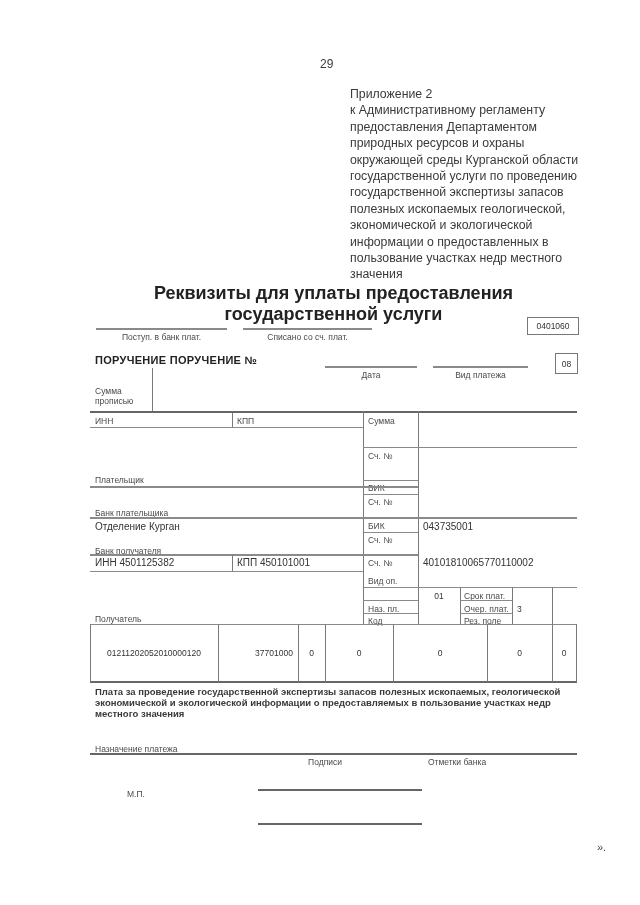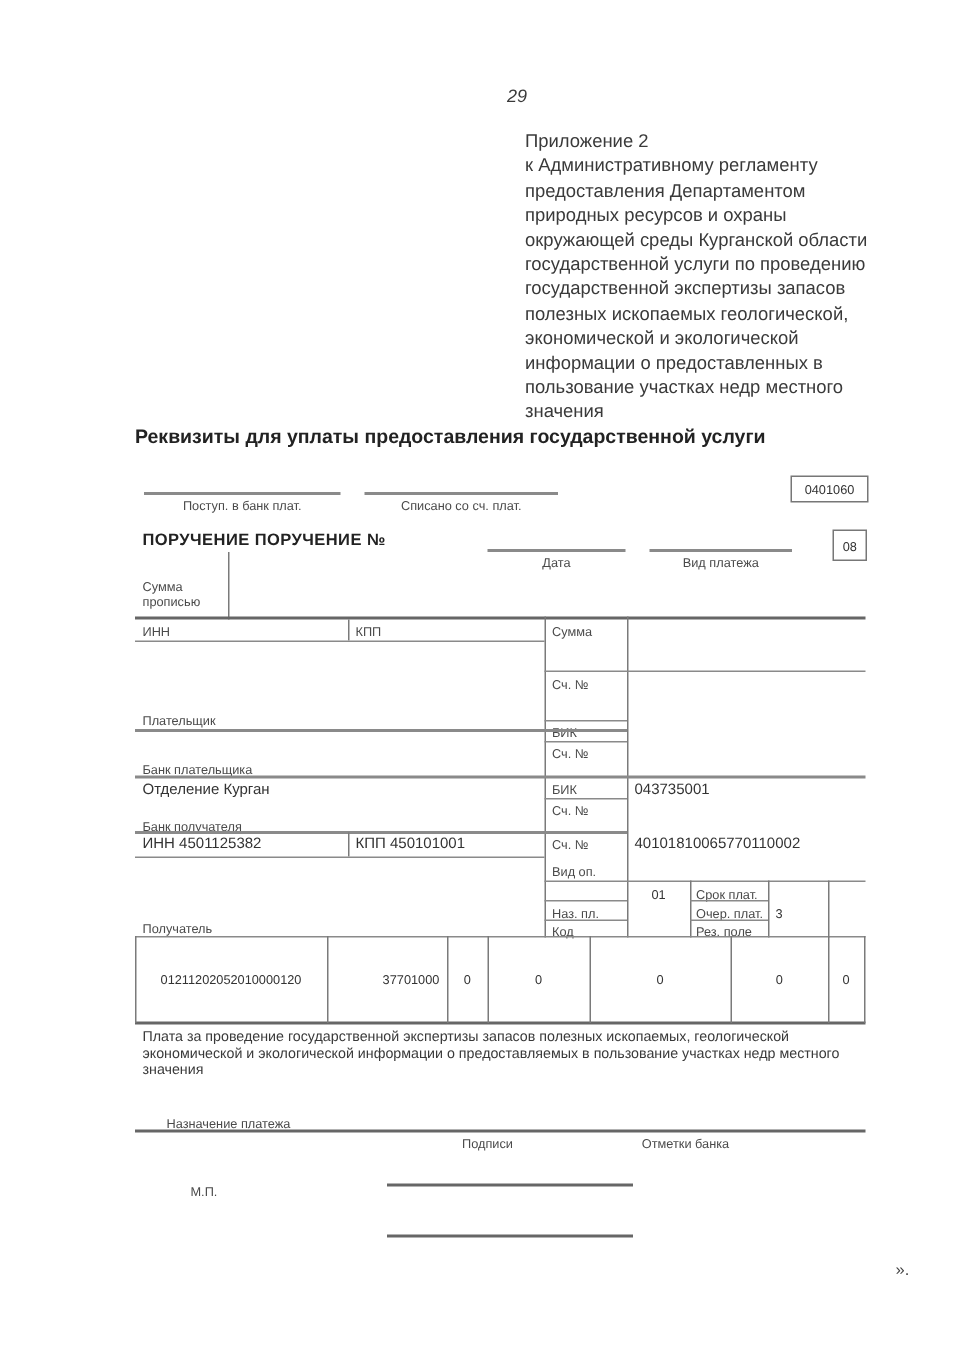--- a/index.html
+++ b/index.html
@@ -2,40 +2,40 @@
 <html><head>
 <meta charset="utf-8">
 <style>
   html,body{margin:0;padding:0;background:#ffffff;}
   .page{position:relative;width:640px;height:905px;background:#ffffff;overflow:hidden;
         font-family:"Liberation Sans",sans-serif;color:#333;}
   .abs{position:absolute;}
   .pre{white-space:pre-line;}
   .pagenum{font-size:12px;color:#3a3a3a;}
   .appendix{font-size:12.3px;line-height:16.4px;color:#3a3a3a;}
-  .title{font-weight:bold;font-size:13px;text-align:left;color:#222;}
+  .title{font-weight:bold;font-size:18px;text-align:center;color:#222;}
   .lbl{font-size:8.5px;color:#4a4a4a;}
   .lbl-c{font-size:8.5px;color:#4a4a4a;text-align:center;}
   .val{font-size:10px;color:#333;}
   .val-s{font-size:8.5px;color:#333;}
   .val-c{text-align:center;}
   .ordertitle{font-weight:bold;font-size:11px;color:#222;letter-spacing:.3px;}
   .para{font-size:9.5px;line-height:11px;color:#3a3a3a;}
   .hl{position:absolute;background:#8a8a8a;}
   .hl2{position:absolute;background:#666;}
   .vl{position:absolute;background:#7a7a7a;}
   .box{position:absolute;border:1px solid #777;display:flex;align-items:center;justify-content:center;}
   .closing{font-size:11px;color:#444;}
 </style>
 </head>
 <body>
 
 <div class="page">
 
-  <div class="abs pagenum" style="left:338px;top:57px;font-style:italic;">29</div>
+  <div class="abs pagenum" style="left:320px;top:57px;">29</div>
 
   <div class="abs appendix pre" style="left:350px;top:86px;width:262px;">Приложение 2
 к Административному регламенту
 предоставления Департаментом
 природных ресурсов и охраны
 окружающей среды Курганской области
 государственной услуги по проведению
 государственной экспертизы запасов
 полезных ископаемых геологической,
 экономической и экологической
@@ -136,23 +136,23 @@
   <div class="vl" style="left:552px;top:624px;width:1px;height:58px;"></div>
   <div class="vl" style="left:576px;top:624px;width:1px;height:58px;"></div>
   <div class="abs val-s val-c" style="left:90px;top:648px;width:128px;">01211202052010000120</div>
   <div class="abs val-s val-c" style="left:218px;top:648px;width:80px;padding-left:16px;">37701000</div>
   <div class="abs val-s val-c" style="left:298px;top:648px;width:27px;">0</div>
   <div class="abs val-s val-c" style="left:325px;top:648px;width:68px;">0</div>
   <div class="abs val-s val-c" style="left:393px;top:648px;width:94px;">0</div>
   <div class="abs val-s val-c" style="left:487px;top:648px;width:65px;">0</div>
   <div class="abs val-s val-c" style="left:552px;top:648px;width:24px;">0</div>
 
-  <div class="abs para" style="left:95px;top:686px;width:480px;">Плата за проведение государственной экспертизы запасов полезных ископаемых, геологической экономической и экологической информации о предоставляемых в пользование участках недр местного значения</div>
+  <div class="abs para" style="left:95px;top:686px;width:480px;font-weight:bold;">Плата за проведение государственной экспертизы запасов полезных ископаемых, геологической экономической и экологической информации о предоставляемых в пользование участках недр местного значения</div>
 
-  <div class="abs lbl" style="left:95px;top:744px;margin-left:16px;">Назначение платежа</div>
+  <div class="abs lbl" style="left:95px;top:744px;">Назначение платежа</div>
   <div class="hl2" style="left:90px;top:753px;width:487px;height:2px;"></div>
   <div class="abs lbl-c" style="left:280px;top:757px;width:90px;">Подписи</div>
   <div class="abs lbl-c" style="left:412px;top:757px;width:90px;">Отметки банка</div>
 
   <div class="abs lbl" style="left:127px;top:789px;">М.П.</div>
   <div class="hl2" style="left:258px;top:789px;width:164px;height:2px;"></div>
   <div class="hl2" style="left:258px;top:823px;width:164px;height:2px;"></div>
 
   <div class="abs closing" style="left:597px;top:841px;">».</div>
 

